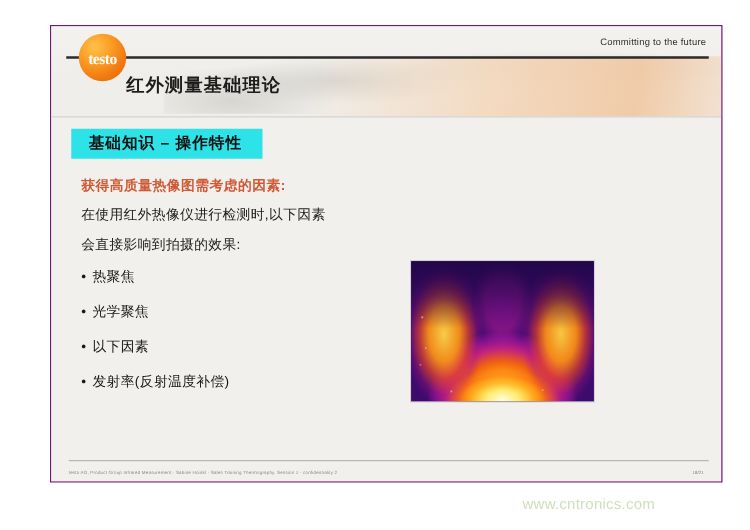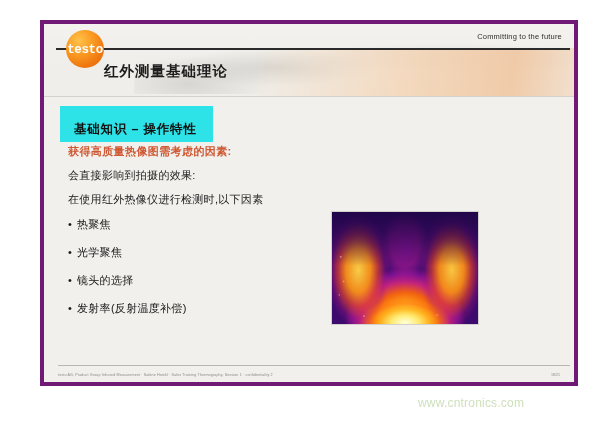--- a/index.html
+++ b/index.html
@@ -16,21 +16,21 @@
   }
 
   
   #slide {
     position: absolute;
     left: 40px;
     top: 20px;
     width: 538px;
     height: 366px;
     background: #f2f1ee;
-    border: 4px solid #701a75;
+    border: 1px solid #701a75;
     box-sizing: border-box;
     overflow: hidden;
   }
 
   
   .header-band {
     position: absolute;
     left: 0; top: 0;
     width: 100%;
     height: 72px;
@@ -87,21 +87,21 @@
   .logo-text {
     position: absolute;
     left: 0;
     top: 13px;
     width: 38px;
     text-align: center;
     font-size: 12.5px;
     font-weight: bold;
     color: #ffffff;
     letter-spacing: -0.4px;
-    font-family: Liberation Mono, monospace;
+    font-family: Liberation Serif, serif;
   }
 
   
   .slide-title {
     position: absolute;
     left: 60px;
     top: 38px;
     font-size: 14.5px;
     font-weight: bold;
     color: #1d1d1d;
@@ -118,21 +118,21 @@
     height: 294px;
     background: #f1f0ed;
     border-top: 1px solid #d4d2cd;
   }
 
   
   .sub-banner {
     position: absolute;
     left: 16px;
     top: 82px;
-    padding: 15px 16px 4px 14px;
+    padding: 3px 16px 4px 14px;
     background: #2ee3e8;
     font-size: 12.5px;
     font-weight: bold;
     color: #111111;
     letter-spacing: .8px;
     white-space: nowrap;
   }
 
   
   .content {
@@ -280,27 +280,27 @@
 
     <div class="slide-title">红外测量基础理论</div>
   </div>
 
   <div class="body-panel"></div>
 
   <div class="sub-banner">基础知识 – 操作特性</div>
 
   <div class="content">
     <div class="lead">获得高质量热像图需考虑的因素:</div>
+    <div class="para">在使用红外热像仪进行检测时,以下因素</div>
     <div class="para">会直接影响到拍摄的效果:</div>
-    <div class="para">在使用红外热像仪进行检测时,以下因素</div>
 
     <ul class="bullets">
       <li><span class="dot">•</span><span>热聚焦</span></li>
       <li><span class="dot">•</span><span>光学聚焦</span></li>
-      <li><span class="dot">•</span><span>镜头的选择</span></li>
+      <li><span class="dot">•</span><span>以下因素</span></li>
       <li><span class="dot">•</span><span>发射率(反射温度补偿)</span></li>
     </ul>
   </div>
 
   <div class="thermal">
     <div class="th-layer th-base"></div>
     <div class="th-layer th-center"></div>
     <div class="th-layer th-left"></div>
     <div class="th-layer th-right"></div>
     <div class="th-layer th-floor"></div>

